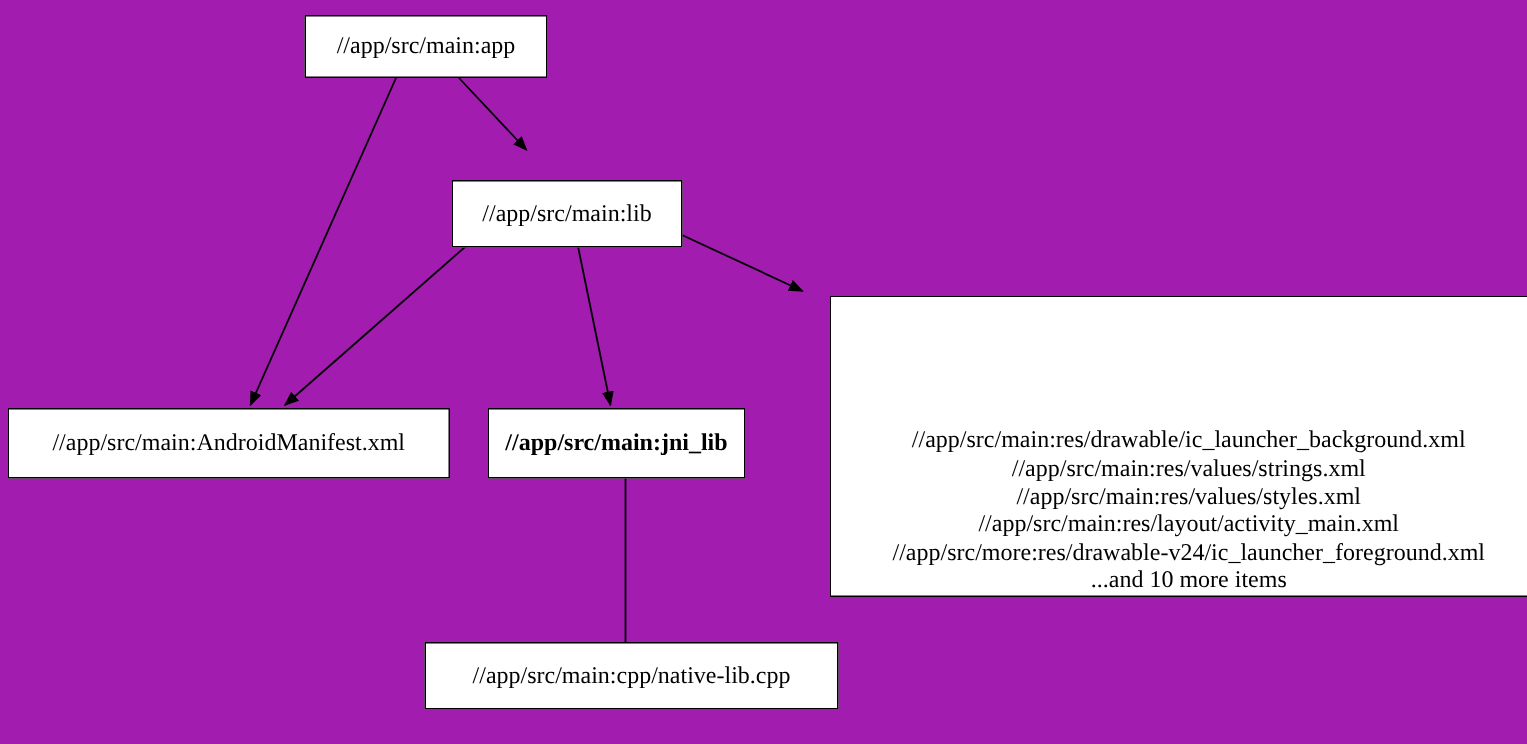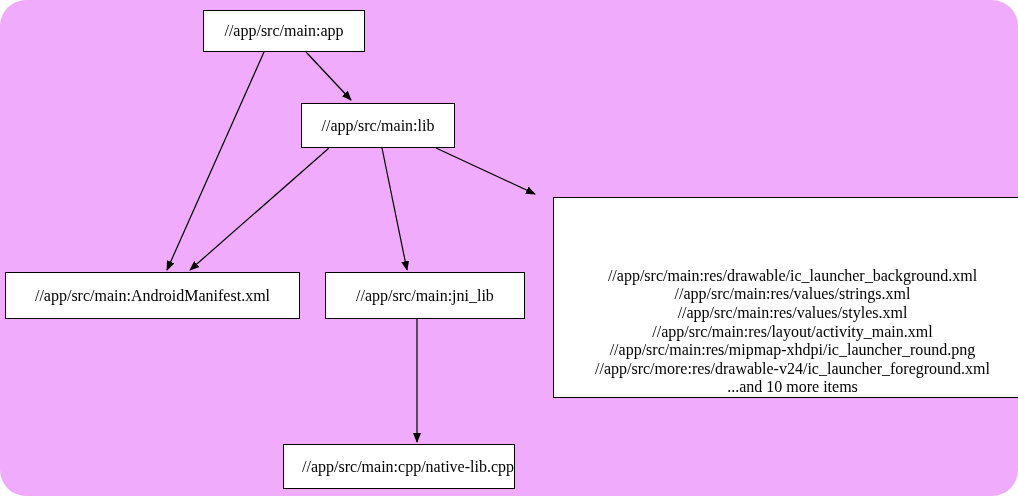--- a/index.html
+++ b/index.html
@@ -4,25 +4,24 @@
 <style>
   html, body {
     margin: 0;
     padding: 0;
     background: #ffffff;
   }
   .canvas {
     position: relative;
     width: 1018px;
     height: 496px;
-    background: #f0abfc;
+    background: #a21caf;
     font-family: "Liberation Serif", serif;
     color: #000000;
     overflow: hidden;
-    border-radius: 26px;
   }
   .edges {
     position: absolute;
     left: 0;
     top: 0;
     width: 1018px;
     height: 496px;
   }
   .node {
     position: absolute;
@@ -59,39 +58,38 @@
     <line x1="329" y1="148" x2="190" y2="270" stroke="#000000" stroke-width="1.2" marker-end="url(#arrow)"></line>
     <line x1="382" y1="148" x2="407" y2="270" stroke="#000000" stroke-width="1.2" marker-end="url(#arrow)"></line>
     <line x1="436" y1="148" x2="535" y2="194" stroke="#000000" stroke-width="1.2" marker-end="url(#arrow)"></line>
     <line x1="417" y1="318" x2="417" y2="442" stroke="#000000" stroke-width="1.2" marker-end="url(#arrow)"></line>
   </svg>
 
   <div class="node" style="left:203px; top:10px; width:162px; height:42px;">
     <span>//app/src/main:app</span>
   </div>
 
-  <div class="node" style="left:301px; top:103px; width:154px; height:45px;font-family:Liberation Serif, serif;">
+  <div class="node" style="left:301px; top:120px; width:154px; height:45px;font-family:Liberation Serif, serif;">
     <span>//app/src/main:lib</span>
   </div>
 
   <div class="node" style="left:5px; top:272px; width:295px; height:47px;">
     <span>//app/src/main:AndroidManifest.xml</span>
   </div>
 
-  <div class="node" style="left:325px; top:272px; width:200px; height:47px;">
+  <div class="node" style="left:325px; top:272px; width:172px; height:47px;font-weight:bold;">
     <span>//app/src/main:jni_lib</span>
   </div>
 
   <div class="node multiline" style="left:533px; top:197px; width:479px; height:201px;">
     <div>//app/src/main:res/drawable/ic_launcher_background.xml</div>
     <div>//app/src/main:res/values/strings.xml</div>
     <div>//app/src/main:res/values/styles.xml</div>
     <div>//app/src/main:res/layout/activity_main.xml</div>
-    <div>//app/src/main:res/mipmap-xhdpi/ic_launcher_round.png</div>
     <div>//app/src/more:res/drawable-v24/ic_launcher_foreground.xml</div>
     <div>...and 10 more items</div>
   </div>
 
-  <div class="node" style="left:283px; top:444px; width:232px; height:45px;justify-content:flex-end;">
+  <div class="node" style="left:283px; top:428px; width:276px; height:45px;">
     <span>//app/src/main:cpp/native-lib.cpp</span>
   </div>
 
 </div>
 
 </body></html>

